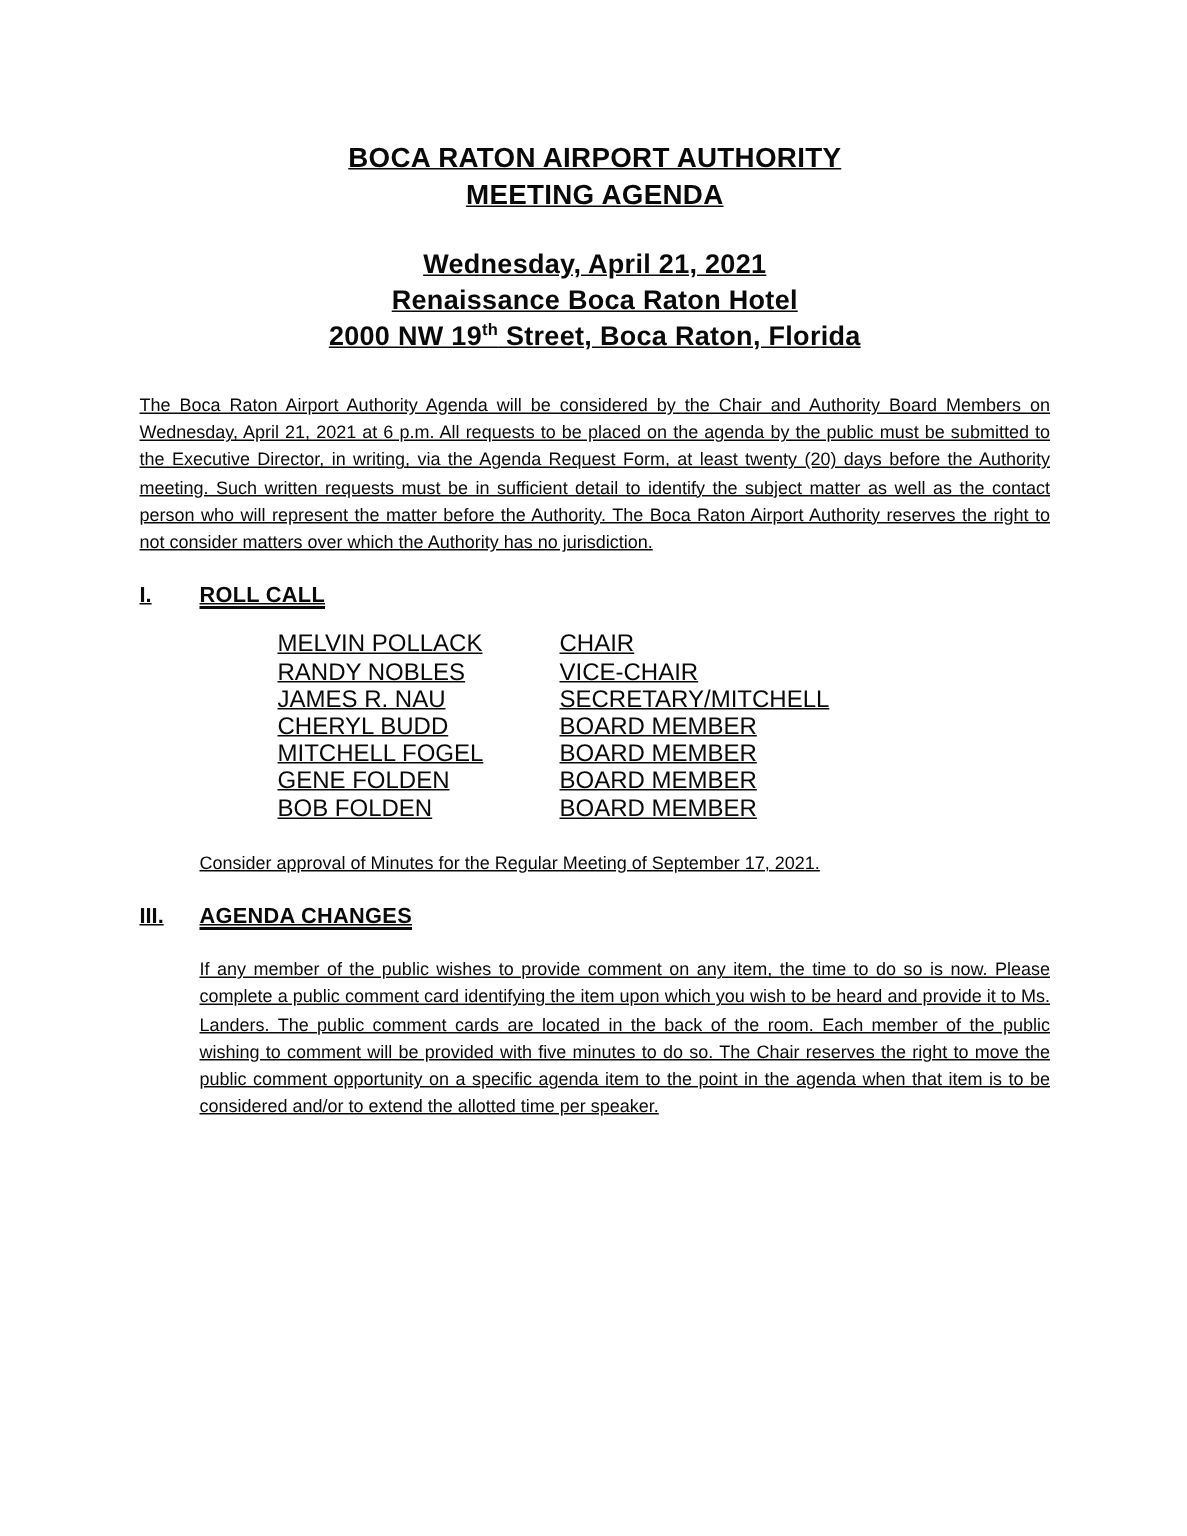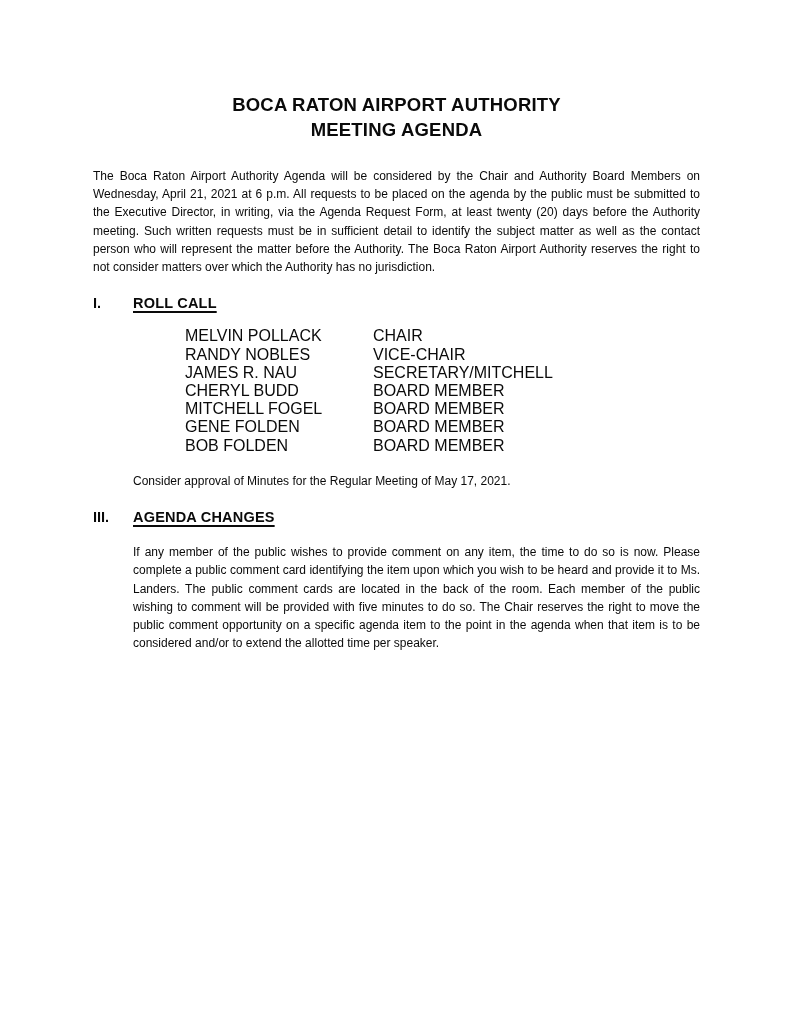--- a/index.html
+++ b/index.html
@@ -11,20 +11,21 @@
     position: relative;
     width: 791px;
     height: 1024px;
     margin: 0 auto;
     background: #ffffff;
     color: #0a0a0a;
     font-family: "Liberation Sans", "DejaVu Sans", sans-serif;
     box-sizing: border-box;
     padding: 92px 91px 0 93px;
     overflow: hidden;
+    text-decoration: underline;
   }
   .doc-title {
     text-align: center;
     font-weight: bold;
     font-size: 18.5px;
     line-height: 25px;
     letter-spacing: 0.2px;
   }
   .doc-subhead {
     text-align: center;
@@ -88,20 +89,25 @@
 </style>
 </head>
 <body>
 
 <div class="page">
 
   <div>
     <div class="doc-title">BOCA RATON AIRPORT AUTHORITY</div>
     <div class="doc-title">MEETING AGENDA</div>
 
+    <div class="subhead-block">
+      <div class="doc-subhead">Wednesday, April 21, 2021</div>
+      <div class="doc-subhead">Renaissance Boca Raton Hotel</div>
+      <div class="doc-subhead"><span>2000 NW 19</span><sup class="ord">th</sup><span> Street, Boca Raton, Florida</span></div>
+    </div>
   </div>
 
   <p class="body-text intro">The Boca Raton Airport Authority Agenda will be considered by the Chair and Authority Board Members on Wednesday, April 21, 2021 at 6 p.m.  All requests to be placed on the agenda by the public must be submitted to the Executive Director, in writing, via the Agenda Request Form, at least twenty (20) days before the Authority meeting.  Such written requests must be in sufficient detail to identify the subject matter as well as the contact person who will represent the matter before the Authority.  The Boca Raton Airport Authority reserves the right to not consider matters over which the Authority has no jurisdiction.</p>
 
   <div>
     <div class="sec-head mt-sec">
       <span class="numeral">I.</span>
       <span class="head-text">ROLL CALL</span>
     </div>
     <table class="roll-call">
@@ -132,21 +138,21 @@
         </tr>
         <tr>
           <td class="name-col">BOB FOLDEN</td>
           <td>BOARD MEMBER</td>
         </tr>
       </tbody>
     </table>
   </div>
 
   <div>
-    <p class="body-text sec-para">Consider approval of Minutes for the Regular Meeting of May 17, 2021.</p>
+    <p class="body-text sec-para">Consider approval of Minutes for the Regular Meeting of September 17, 2021.</p>
   </div>
 
   <div>
     <div class="sec-head mt-sec">
       <span class="numeral">III.</span>
       <span class="head-text">AGENDA CHANGES</span>
     </div>
   </div>
 
   <div>

